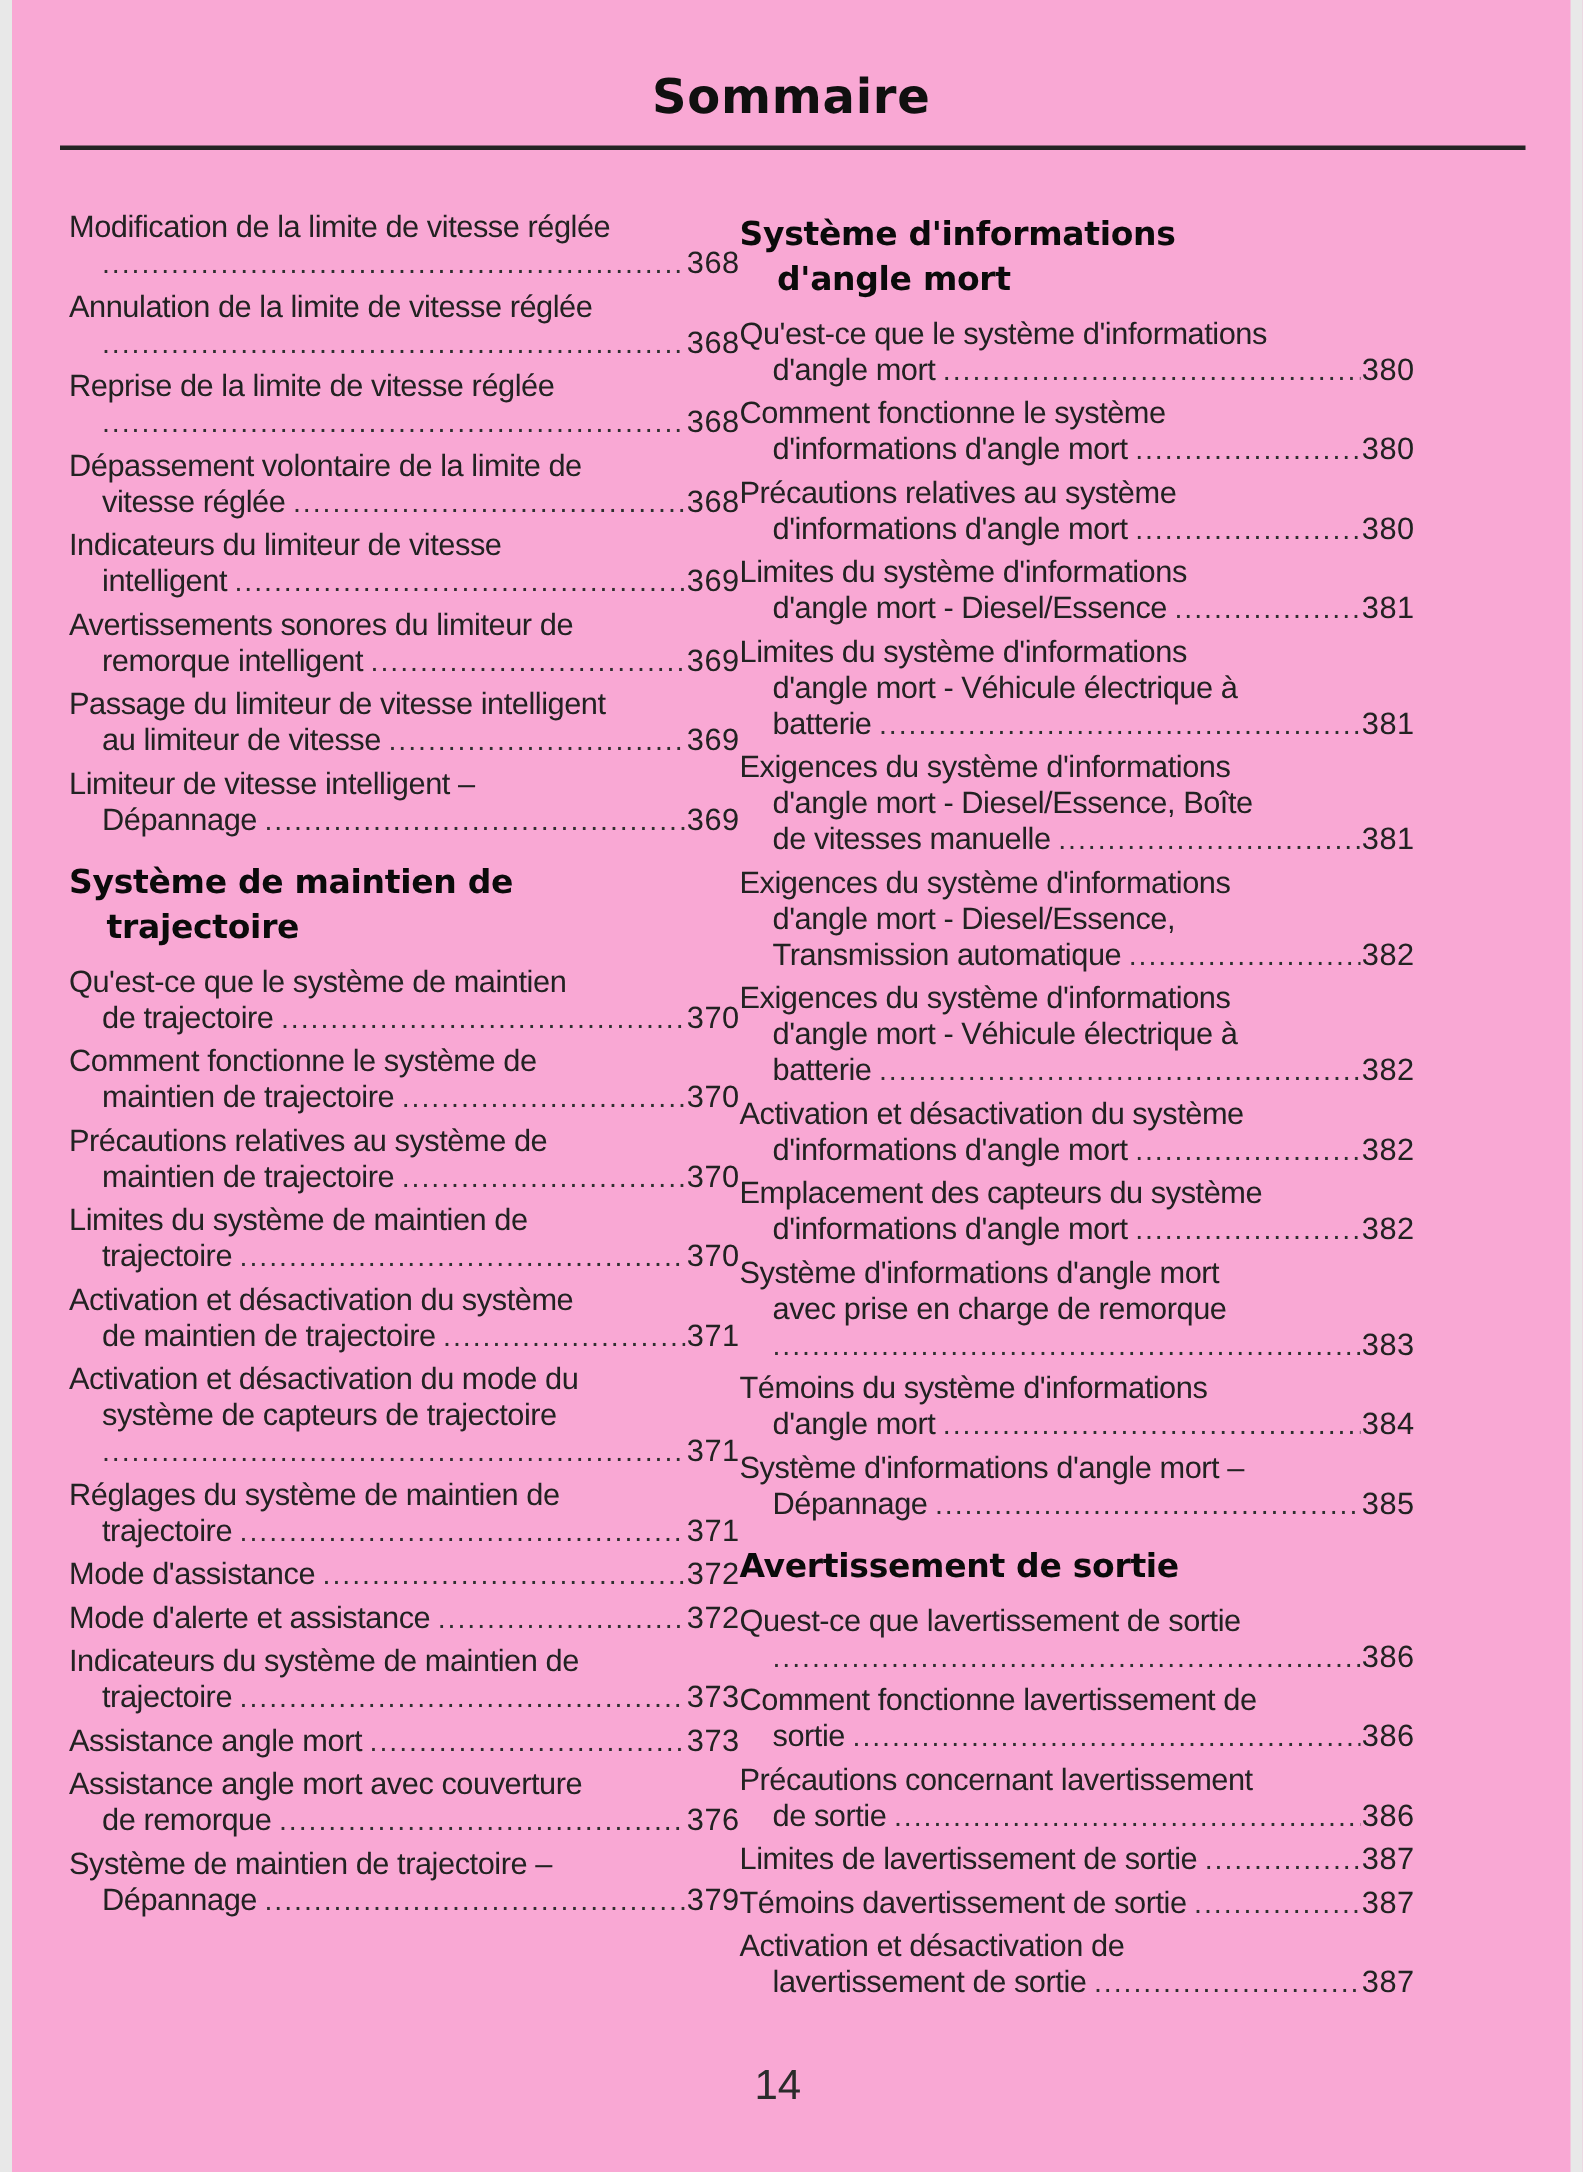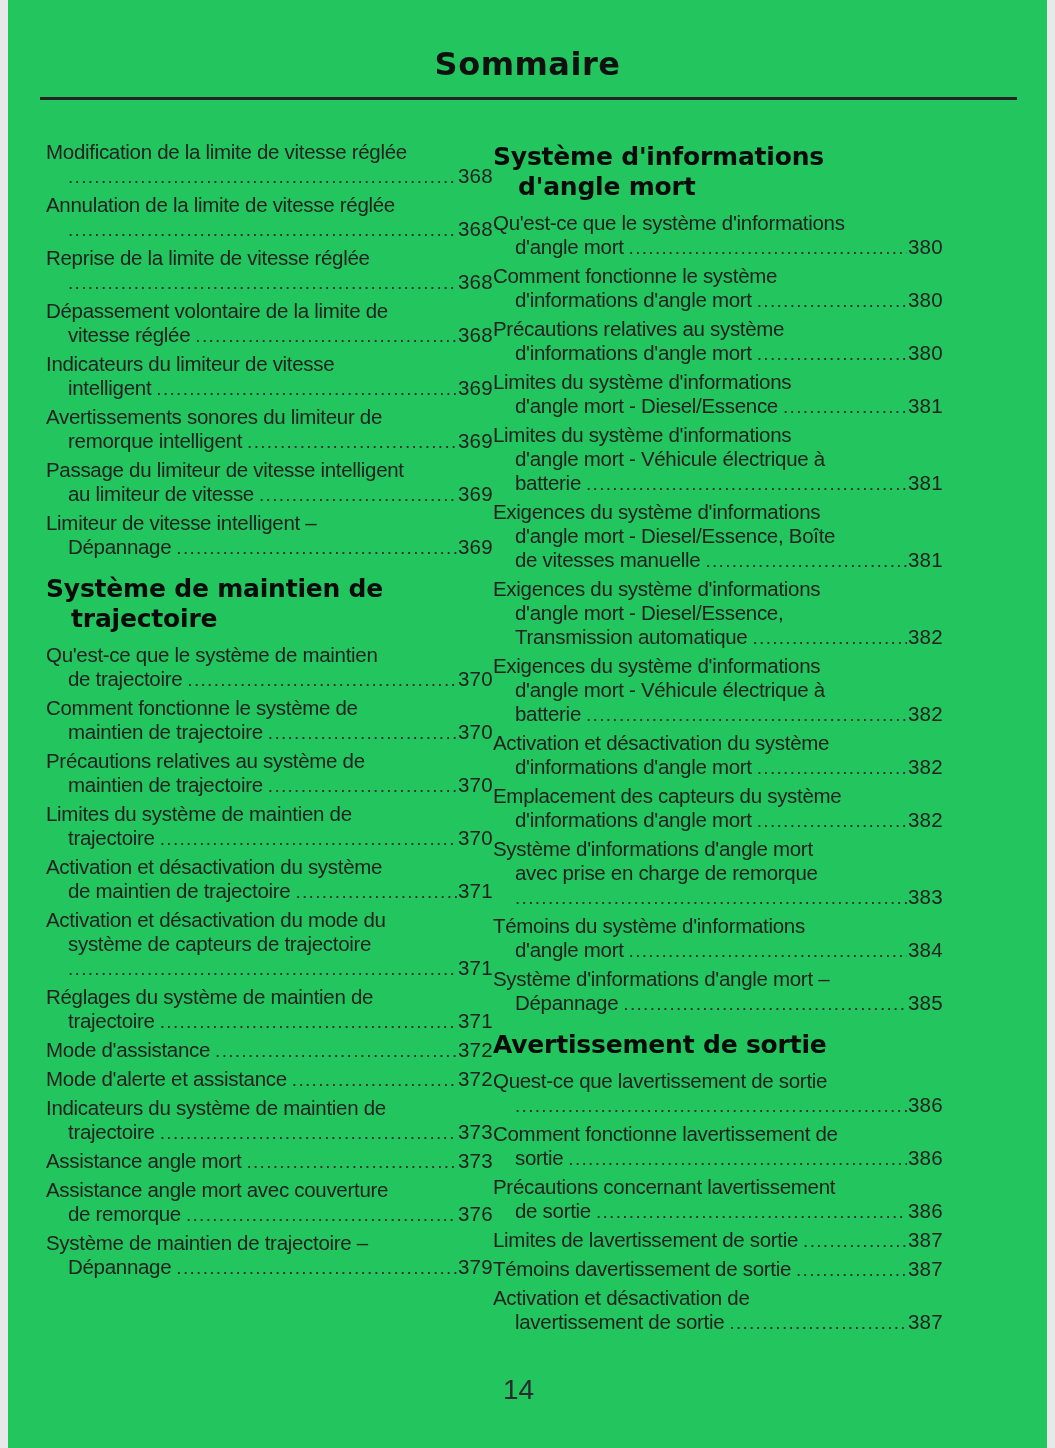--- a/index.html
+++ b/index.html
@@ -1,20 +1,20 @@
 <!DOCTYPE html>
 <html><head>
 <meta charset="utf-8">
 <style>
   * { margin:0; padding:0; box-sizing:border-box; }
   html,body { background:#e8e8e8; }
   .page {
     width:1039px; height:1448px;
     margin:0 auto;
-    background:#22c55e;
+    background:#f9a8d4;
     position:relative;
     font-family:"Liberation Sans", sans-serif;
     color:#1d1d1d;
     overflow:hidden;
   }
   .page-title {
     text-align:center;
     padding-top:44px;
     font-family:"DejaVu Sans", sans-serif;
     font-weight:bold;
@@ -53,21 +53,21 @@
     letter-spacing:1.3px;
     color:#2e2e2e;
     font-size:19px;
   }
   .t:not(:empty) ~ .leader { margin-left:5px; }
   .pg { white-space:nowrap; letter-spacing:0.3px; padding-left:1px; }
 
   .toc-heading {
     font-family:"DejaVu Sans", sans-serif;
     font-weight:bold;
-    font-size:25px;
+    font-size:22px;
     line-height:30px;
     color:#0b0b0b;
     margin:14px 0 9px;
     letter-spacing:-0.2px;
   }
   .col > .toc-heading:first-child { margin-top:2px; }
   .h-line.cont-h { padding-left:25px; }
 
   .folio {
     position:absolute;

